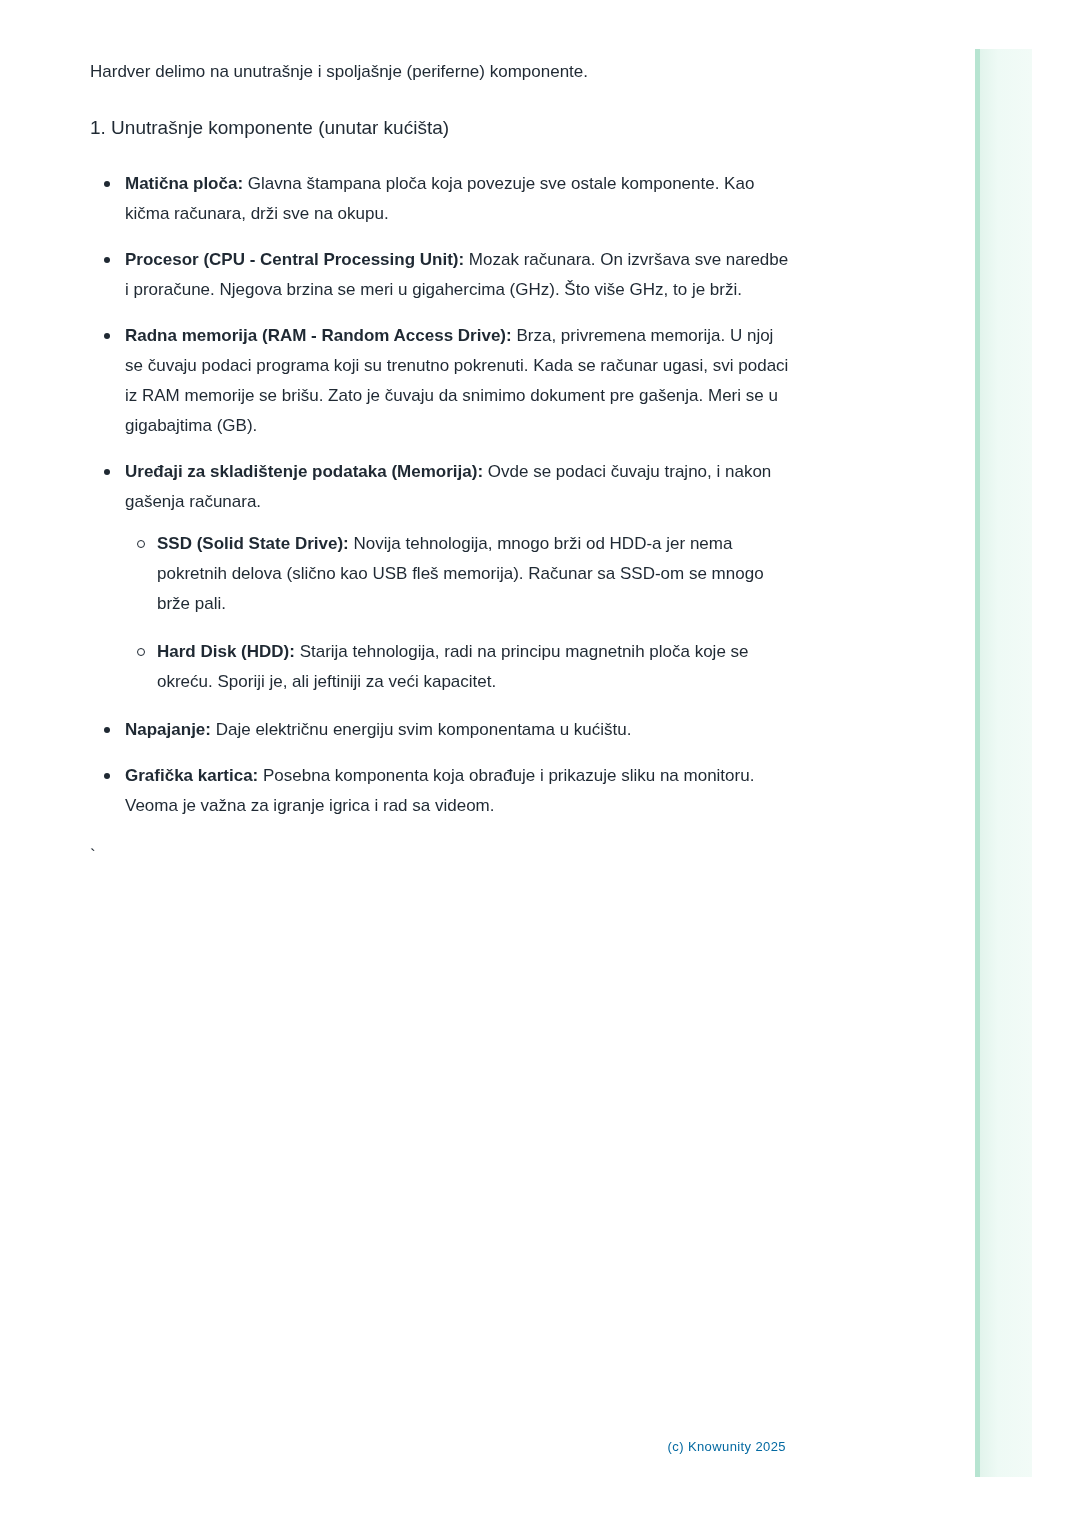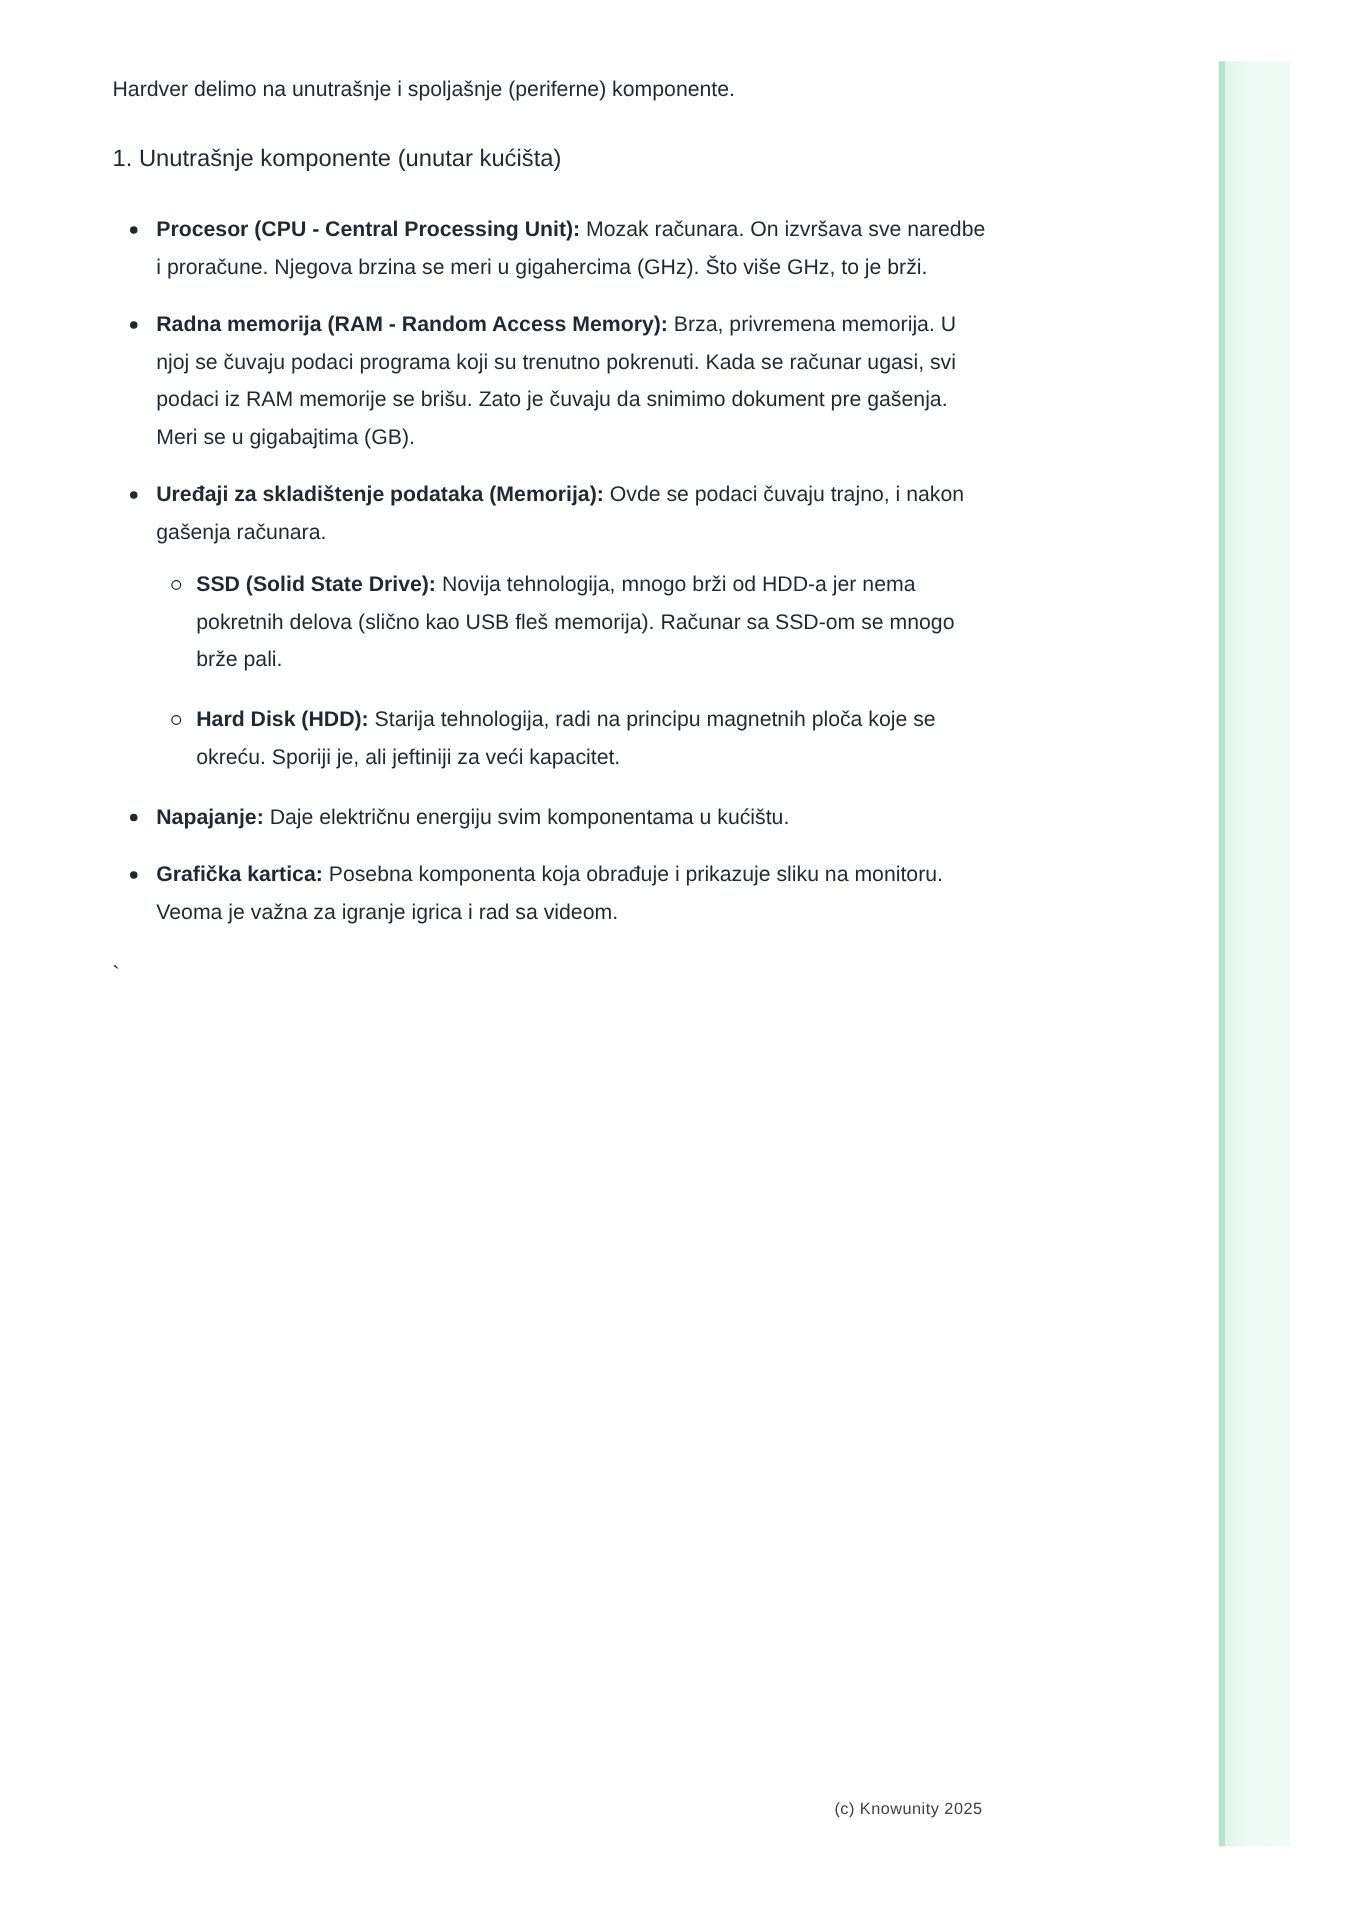--- a/index.html
+++ b/index.html
@@ -79,43 +79,44 @@
     font-size: 17px;
     line-height: 30px;
   }
   .watermark {
     position: absolute;
     top: 1437px;
     right: 70px;
     font-size: 13px;
     line-height: 20px;
     letter-spacing: 0.4px;
-    color: #404040;
+    color: #0369a1;
     z-index: 2;
   }
 </style>
 </head>
 <body>
 
 <div class="page">
 
   <div class="accent-stripe"></div>
 
   <div class="content">
 
     <p class="intro">Hardver delimo na unutrašnje i spoljašnje (periferne) komponente.</p>
 
     <h2 class="heading">1. Unutrašnje komponente (unutar kućišta)</h2>
 
     <ul class="component-list">
 
+      <li><span class="term">Matična ploča:</span> <span>Glavna štampana ploča koja povezuje sve ostale komponente. Kao kičma računara, drži sve na okupu.</span></li>
 
       <li><span class="term">Procesor (CPU - Central Processing Unit):</span> <span>Mozak računara. On izvršava sve naredbe i proračune. Njegova brzina se meri u gigahercima (GHz). Što više GHz, to je brži.</span></li>
 
-      <li><span class="term">Radna memorija (RAM - Random Access Memory):</span> <span>Brza, privremena memorija. U njoj se čuvaju podaci programa koji su trenutno pokrenuti. Kada se računar ugasi, svi podaci iz RAM memorije se brišu. Zato je čuvaju da snimimo dokument pre gašenja. Meri se u gigabajtima (GB).</span></li>
+      <li><span class="term">Radna memorija (RAM - Random Access Drive):</span> <span>Brza, privremena memorija. U njoj se čuvaju podaci programa koji su trenutno pokrenuti. Kada se računar ugasi, svi podaci iz RAM memorije se brišu. Zato je čuvaju da snimimo dokument pre gašenja. Meri se u gigabajtima (GB).</span></li>
 
       <li><span class="term">Uređaji za skladištenje podataka (Memorija):</span> <span>Ovde se podaci čuvaju trajno, i nakon gašenja računara.</span>
         <ul class="sub-list">
           <li><span class="term">SSD (Solid State Drive):</span> <span>Novija tehnologija, mnogo brži od HDD-a jer nema pokretnih delova (slično kao USB fleš memorija). Računar sa SSD-om se mnogo brže pali.</span></li>
           <li><span class="term">Hard Disk (HDD):</span> <span>Starija tehnologija, radi na principu magnetnih ploča koje se okreću. Sporiji je, ali jeftiniji za veći kapacitet.</span></li>
         </ul>
       </li>
 
       <li><span class="term">Napajanje:</span> <span>Daje električnu energiju svim komponentama u kućištu.</span></li>
 

